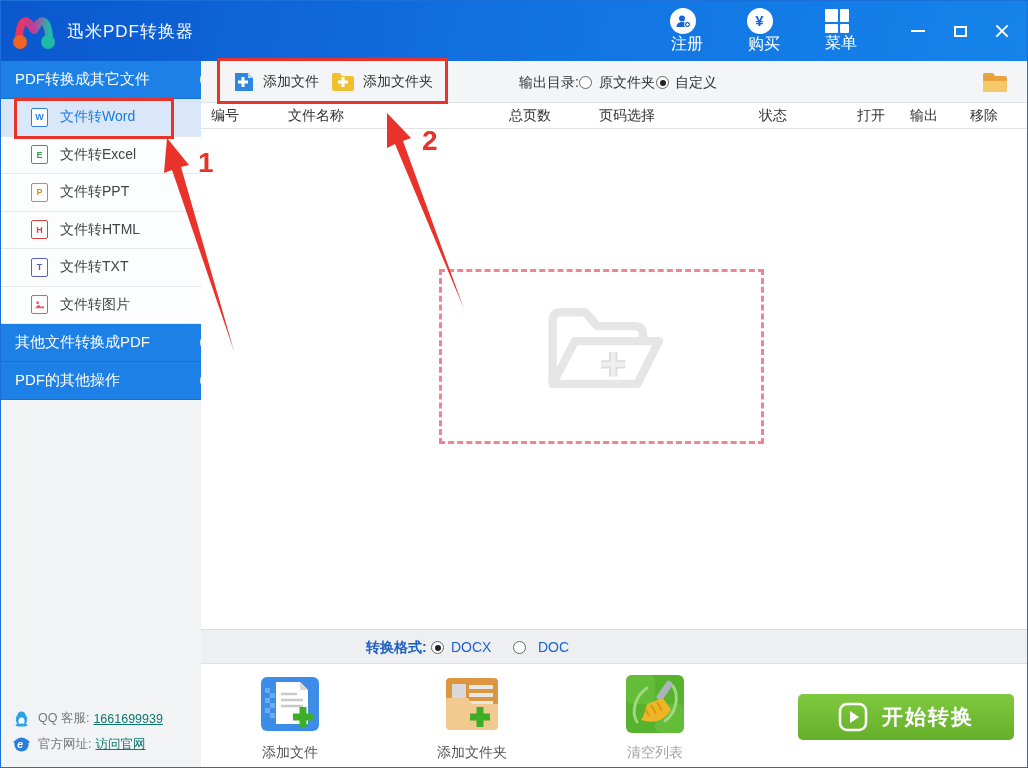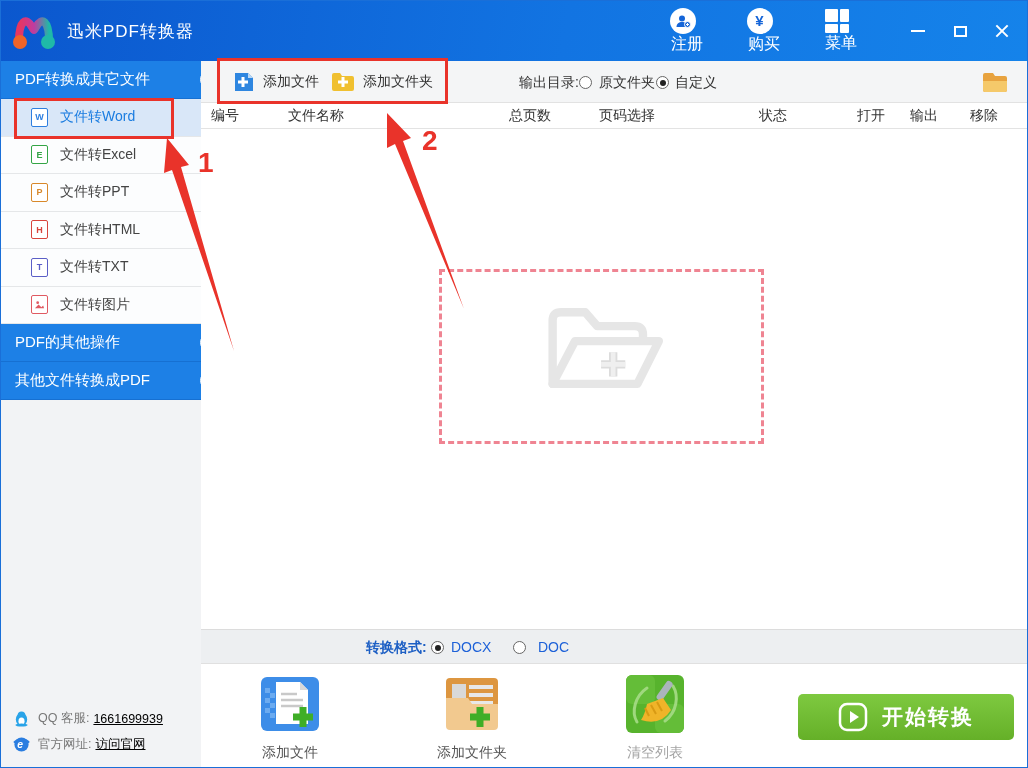--- a/index.html
+++ b/index.html
@@ -41,21 +41,21 @@
                display:flex; align-items:center; padding-left:30px; font-size:14px; color:#444; cursor:pointer; }
   .side-item.selected { background:#d9e7f8; color:#1a7ce0; }
   .ficon { width:17px; height:19px; border:1.5px solid currentColor; border-radius:2px;
            font-size:9px; font-weight:bold; display:flex; align-items:center; justify-content:center;
            margin-right:12px; background:#fff; }
   .c-word{color:#2e7fe0;} .c-excel{color:#34a546;} .c-ppt{color:#d8882a;}
   .c-html{color:#d8443c;} .c-txt{color:#5b5fc7;} .c-img{color:#e05a62;}
   .side-footer { position:absolute; left:12px; bottom:14px; font-size:12.5px; color:#777; }
   .foot-row { display:flex; align-items:center; margin-top:9px; }
   .foot-row svg { margin-right:8px; }
-  .foot-link { color:#000000; text-decoration:underline; cursor:pointer; margin-left:4px; }
+  .foot-link { color:#0f766e; text-decoration:underline; cursor:pointer; margin-left:4px; }
 
   
   .toolbar { position:absolute; left:200px; right:0; top:60px; height:42px; background:#f4f5f6; border-bottom:1px solid #e2e2e2; }
   .tool-btn { position:absolute; top:0; height:42px; display:flex; align-items:center; cursor:pointer; font-size:14px; color:#333; }
   .tool-btn svg { margin-right:8px; }
   .out-label { position:absolute; left:318px; top:13px; font-size:14px; color:#333; }
   .radio { width:13px; height:13px; border:1px solid #666; border-radius:50%; background:#fff; position:absolute; top:15px; cursor:pointer; }
   .radio.checked::after { content:""; position:absolute; left:2.5px; top:2.5px; width:6px; height:6px; border-radius:50%; background:#222; }
   .radio-label { position:absolute; top:13px; font-size:14px; color:#333; cursor:pointer; }
   .path-field { position:absolute; left:522px; top:9px; width:240px; height:24px; border:1px solid #8a8a8a;
@@ -192,27 +192,27 @@
       <span class="ficon c-img">
         <svg width="11" height="11" viewBox="0 0 12 12">
             <circle cx="4" cy="4" r="1.5" fill="#e05a62"></circle>
             <path d="M1,10 L5,6 L8,9 L10,7 L11,10 Z" fill="#e05a62"></path>
           </svg>
       </span>
       <span>文件转图片</span>
     </div>
 
     <div class="side-header">
-      <span class="hd-label">PDF的其他操作</span>
+      <span class="hd-label">其他文件转换成PDF</span>
       <span class="chev-circle chev-right">
           <i></i>
         </span>
     </div>
     <div class="side-header">
-      <span class="hd-label">其他文件转换成PDF</span>
+      <span class="hd-label">PDF的其他操作</span>
       <span class="chev-circle chev-right">
           <i></i>
         </span>
     </div>
 
     <div class="side-footer">
       <div class="foot-row">
         <svg width="17" height="17" viewBox="0 0 18 18">
           <ellipse cx="9" cy="10" rx="6" ry="7" fill="#29a3e8"></ellipse>
           <circle cx="9" cy="5.5" r="4" fill="#29a3e8"></circle>

